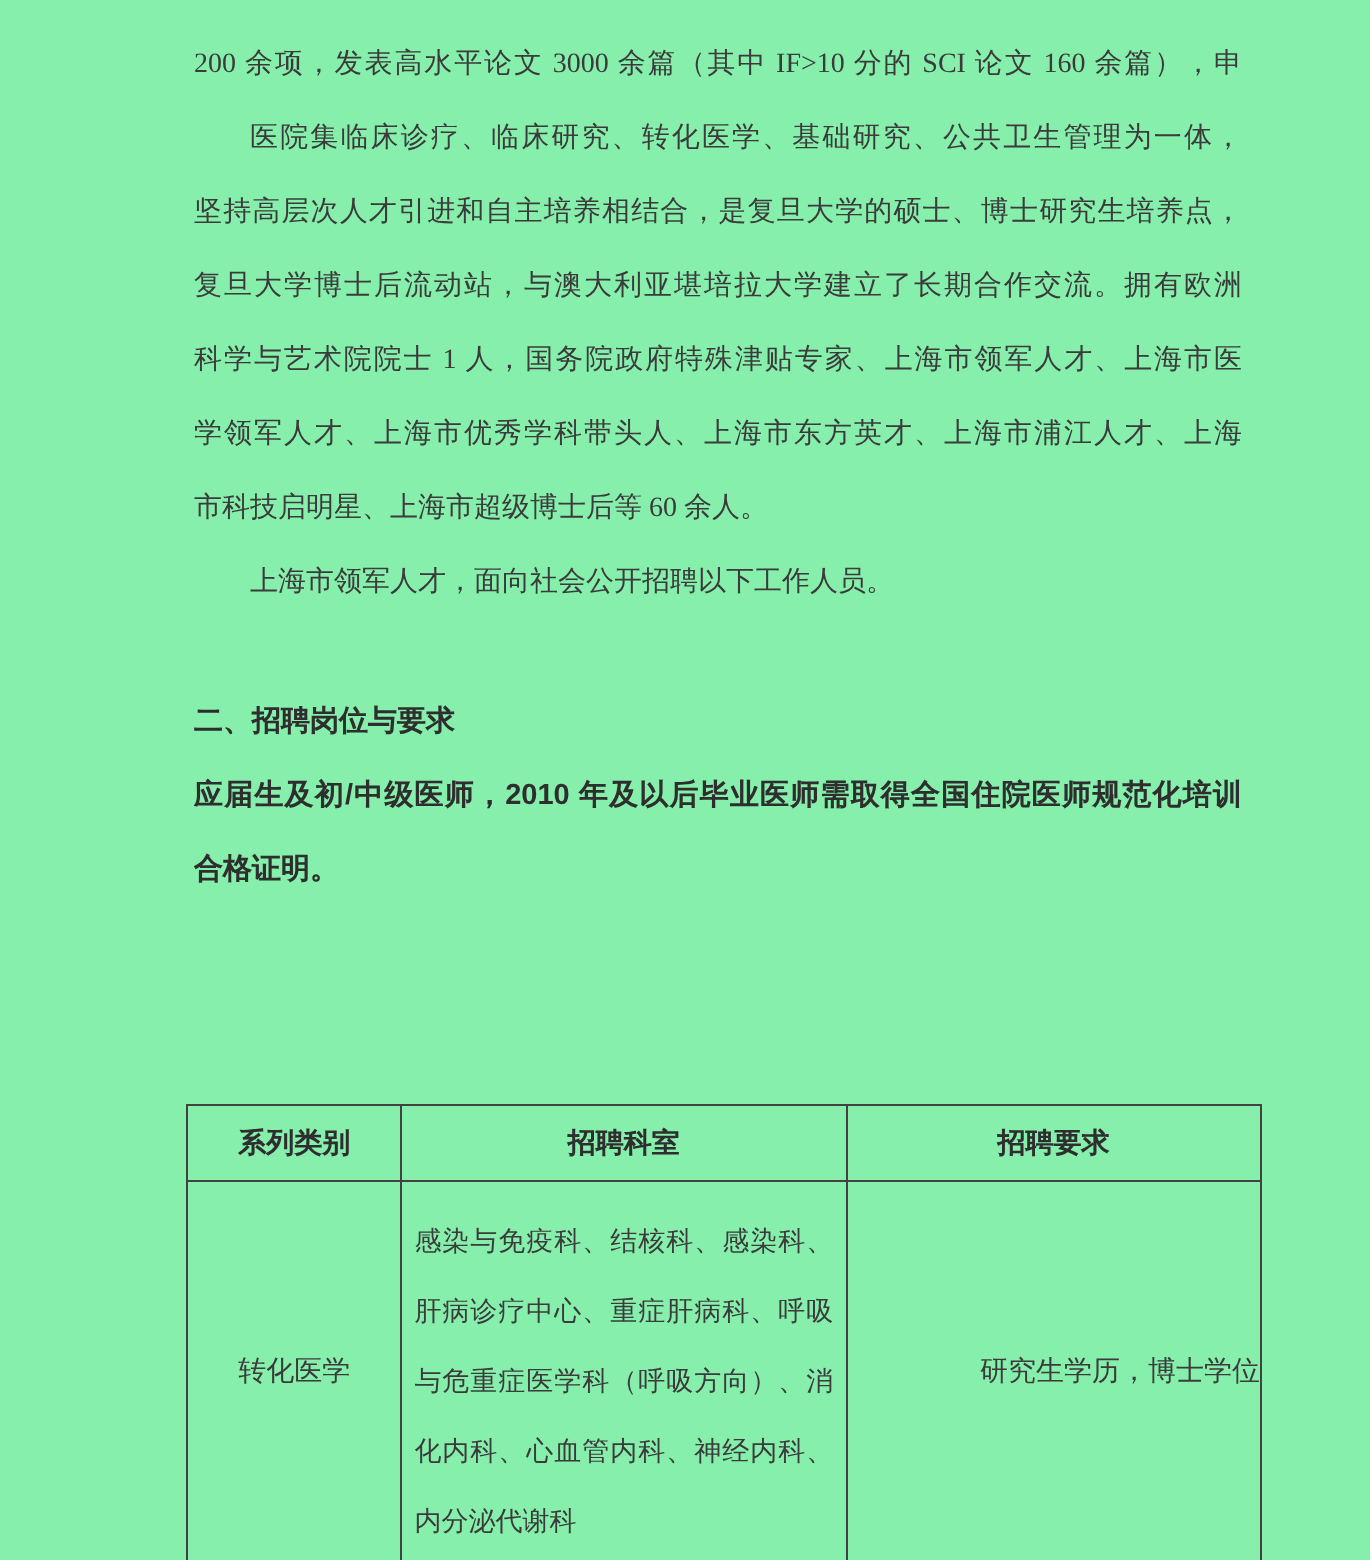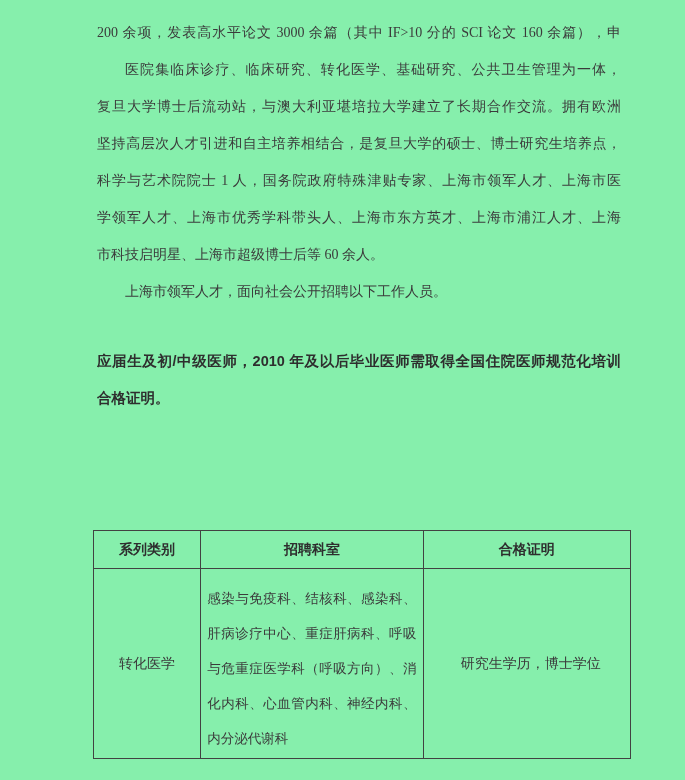--- a/index.html
+++ b/index.html
@@ -35,21 +35,21 @@
     font-family: "Liberation Sans", "DejaVu Sans", sans-serif;
     font-weight: bold;
     font-size: 14.5px;
     color: #2e2e2e;
   }
   .spacer { height: 33px; }
 
   table.recruit-table {
     position: absolute;
     left: 93px;
-    top: 530px;
+    top: 552px;
     border-collapse: collapse;
     table-layout: fixed;
     width: 538px;
   }
   .recruit-table th, .recruit-table td {
     border: 1px solid #424242;
     padding: 0;
     color: #3b3b3b;
   }
   .recruit-table th {
@@ -81,55 +81,56 @@
     font-size: 13.5px;
     overflow: hidden;
     text-justify: inter-character;
   }
   .dept-line.justify {
     text-align: justify;
     text-align-last: justify;
   }
   td.cell-req {
     vertical-align: middle;
-    text-align: center;
+    text-align: right;
     padding-left: 8px;
     font-size: 14px;
   }
 </style>
 </head>
 <body>
 
 <div class="page">
 
   <div class="text-block">
     <div class="line justify">200 余项，发表高水平论文 3000 余篇（其中 IF&gt;10 分的 SCI 论文 160 余篇），申</div>
     <div class="line indent justify">医院集临床诊疗、临床研究、转化医学、基础研究、公共卫生管理为一体，</div>
+    <div class="line justify">坚持高层次人才引进和自主培养相结合，是复旦大学的硕士、博士研究生培养点，</div>
     <div class="line justify">复旦大学博士后流动站，与澳大利亚堪培拉大学建立了长期合作交流。拥有欧洲</div>
-    <div class="line justify">坚持高层次人才引进和自主培养相结合，是复旦大学的硕士、博士研究生培养点，</div>
     <div class="line justify">科学与艺术院院士 1 人，国务院政府特殊津贴专家、上海市领军人才、上海市医</div>
     <div class="line justify">学领军人才、上海市优秀学科带头人、上海市东方英才、上海市浦江人才、上海</div>
     <div class="line">市科技启明星、上海市超级博士后等 60 余人。</div>
     <div class="line indent">上海市领军人才，面向社会公开招聘以下工作人员。</div>
     <div class="spacer"></div>
+    <div class="line heading">二、招聘岗位与要求</div>
     <div class="line heading justify">应届生及初/中级医师，2010 年及以后毕业医师需取得全国住院医师规范化培训</div>
     <div class="line heading">合格证明。</div>
   </div>
 
   <table class="recruit-table">
     <colgroup>
       <col class="col-category">
       <col class="col-dept">
       <col class="col-req">
     </colgroup>
     <thead>
       <tr>
         <th>系列类别</th>
         <th>招聘科室</th>
-        <th>合格证明</th>
+        <th>招聘要求</th>
       </tr>
     </thead>
     <tbody>
       <tr>
         <td class="cell-category">转化医学</td>
         <td class="cell-dept">
           <div class="dept-line justify">感染与免疫科、结核科、感染科、</div>
           <div class="dept-line justify">肝病诊疗中心、重症肝病科、呼吸</div>
           <div class="dept-line justify">与危重症医学科（呼吸方向）、消</div>
           <div class="dept-line justify">化内科、心血管内科、神经内科、</div>

